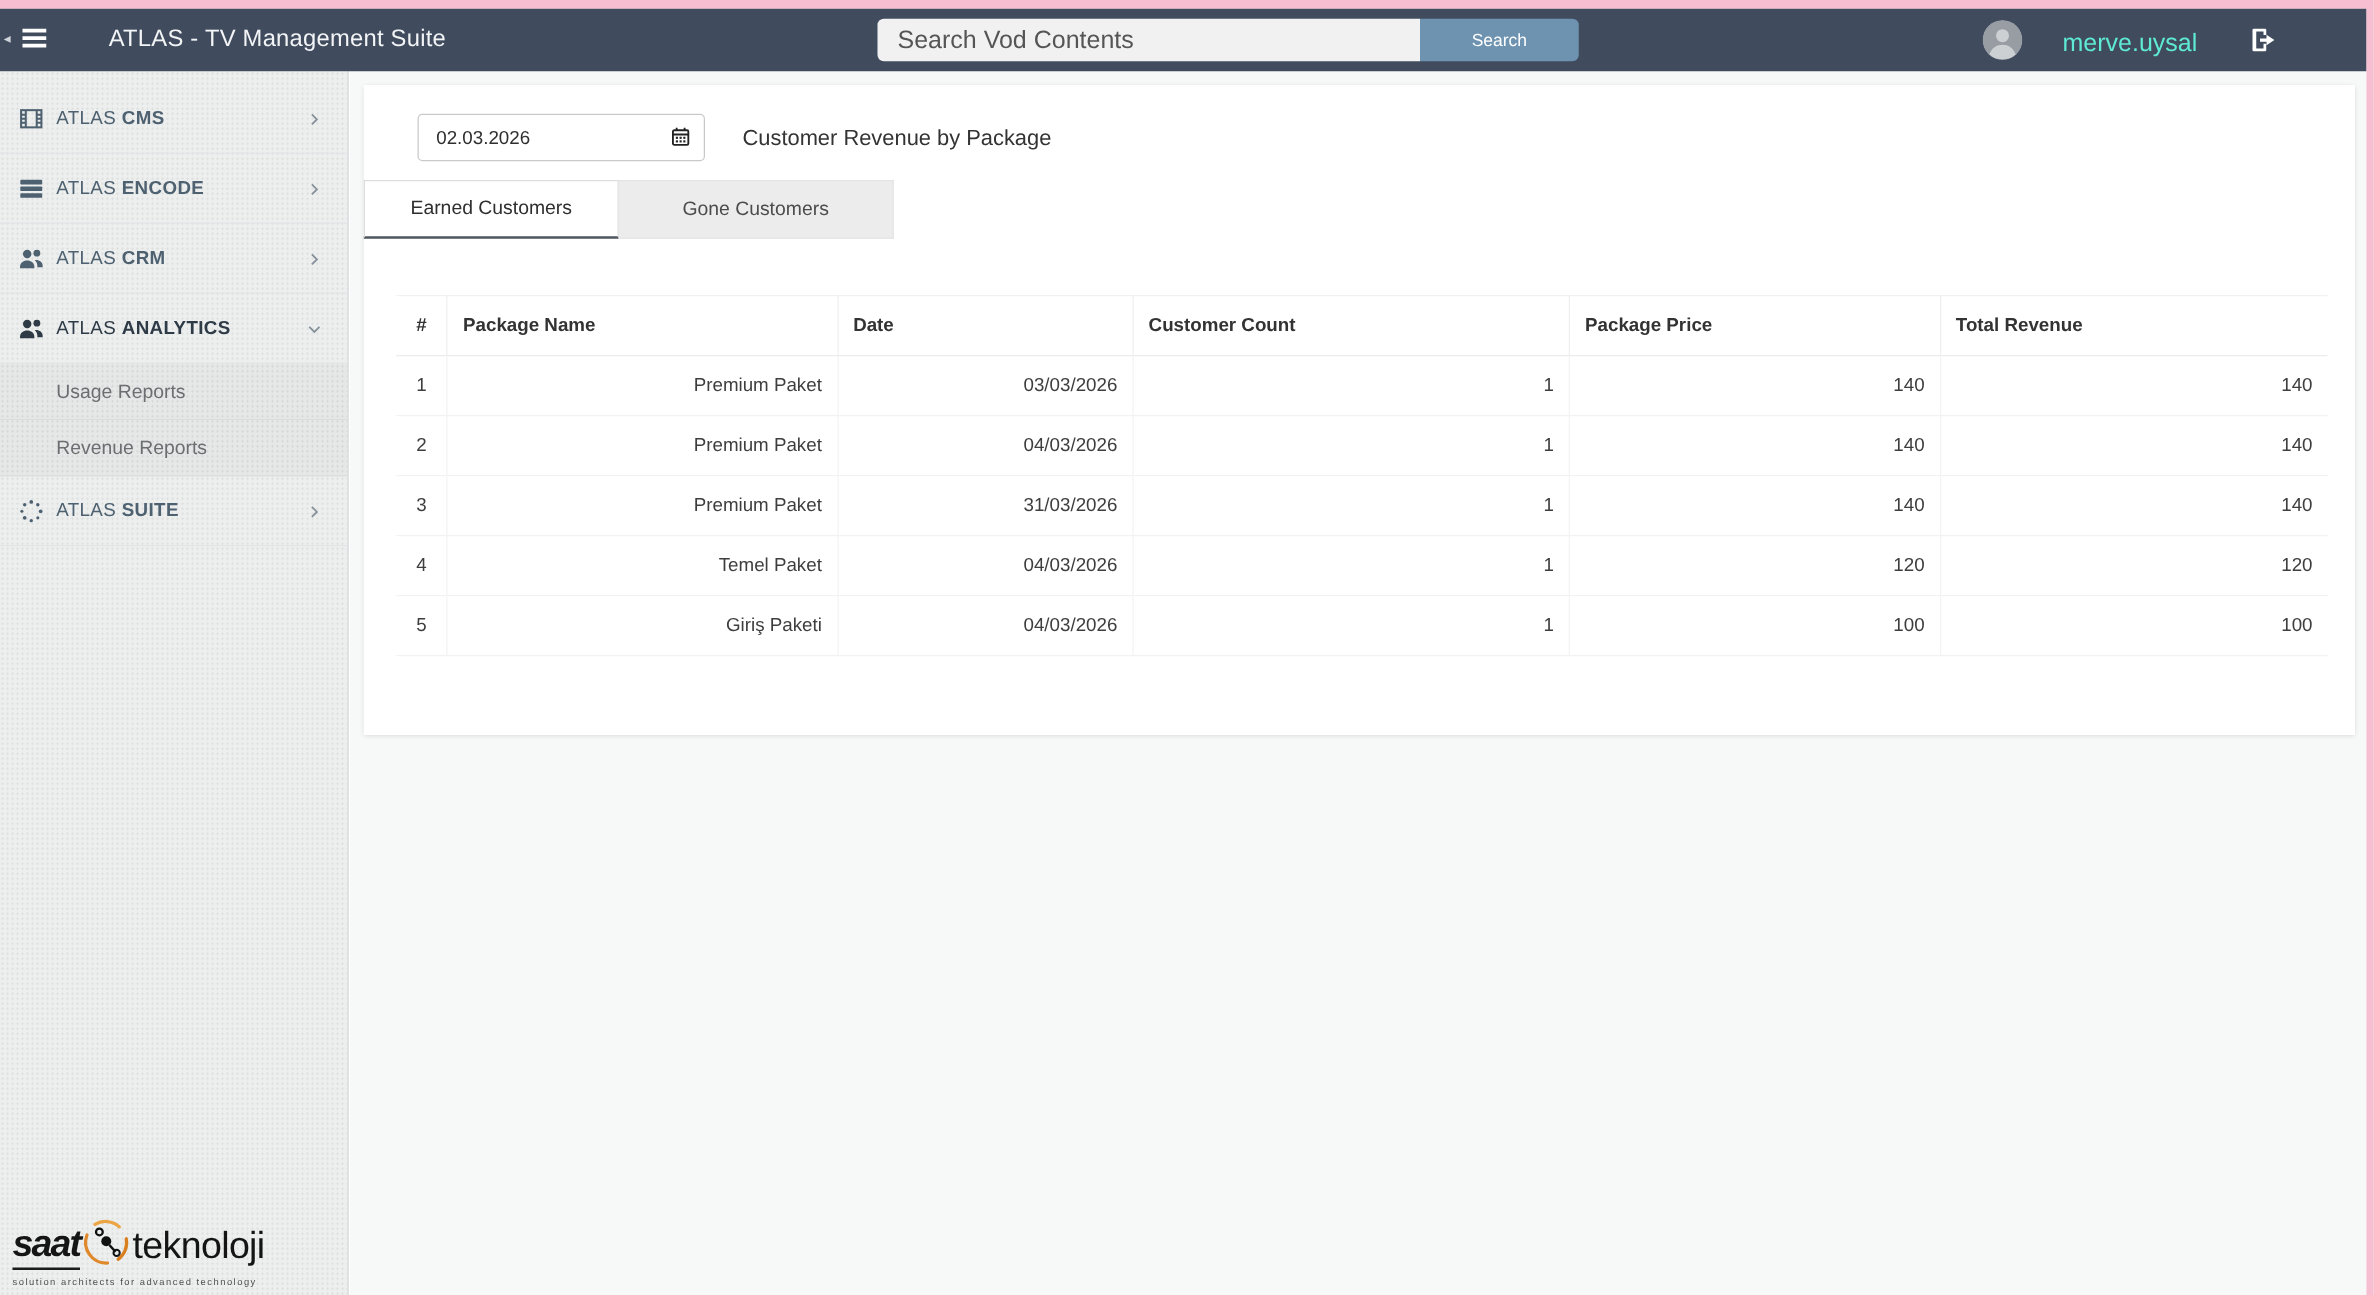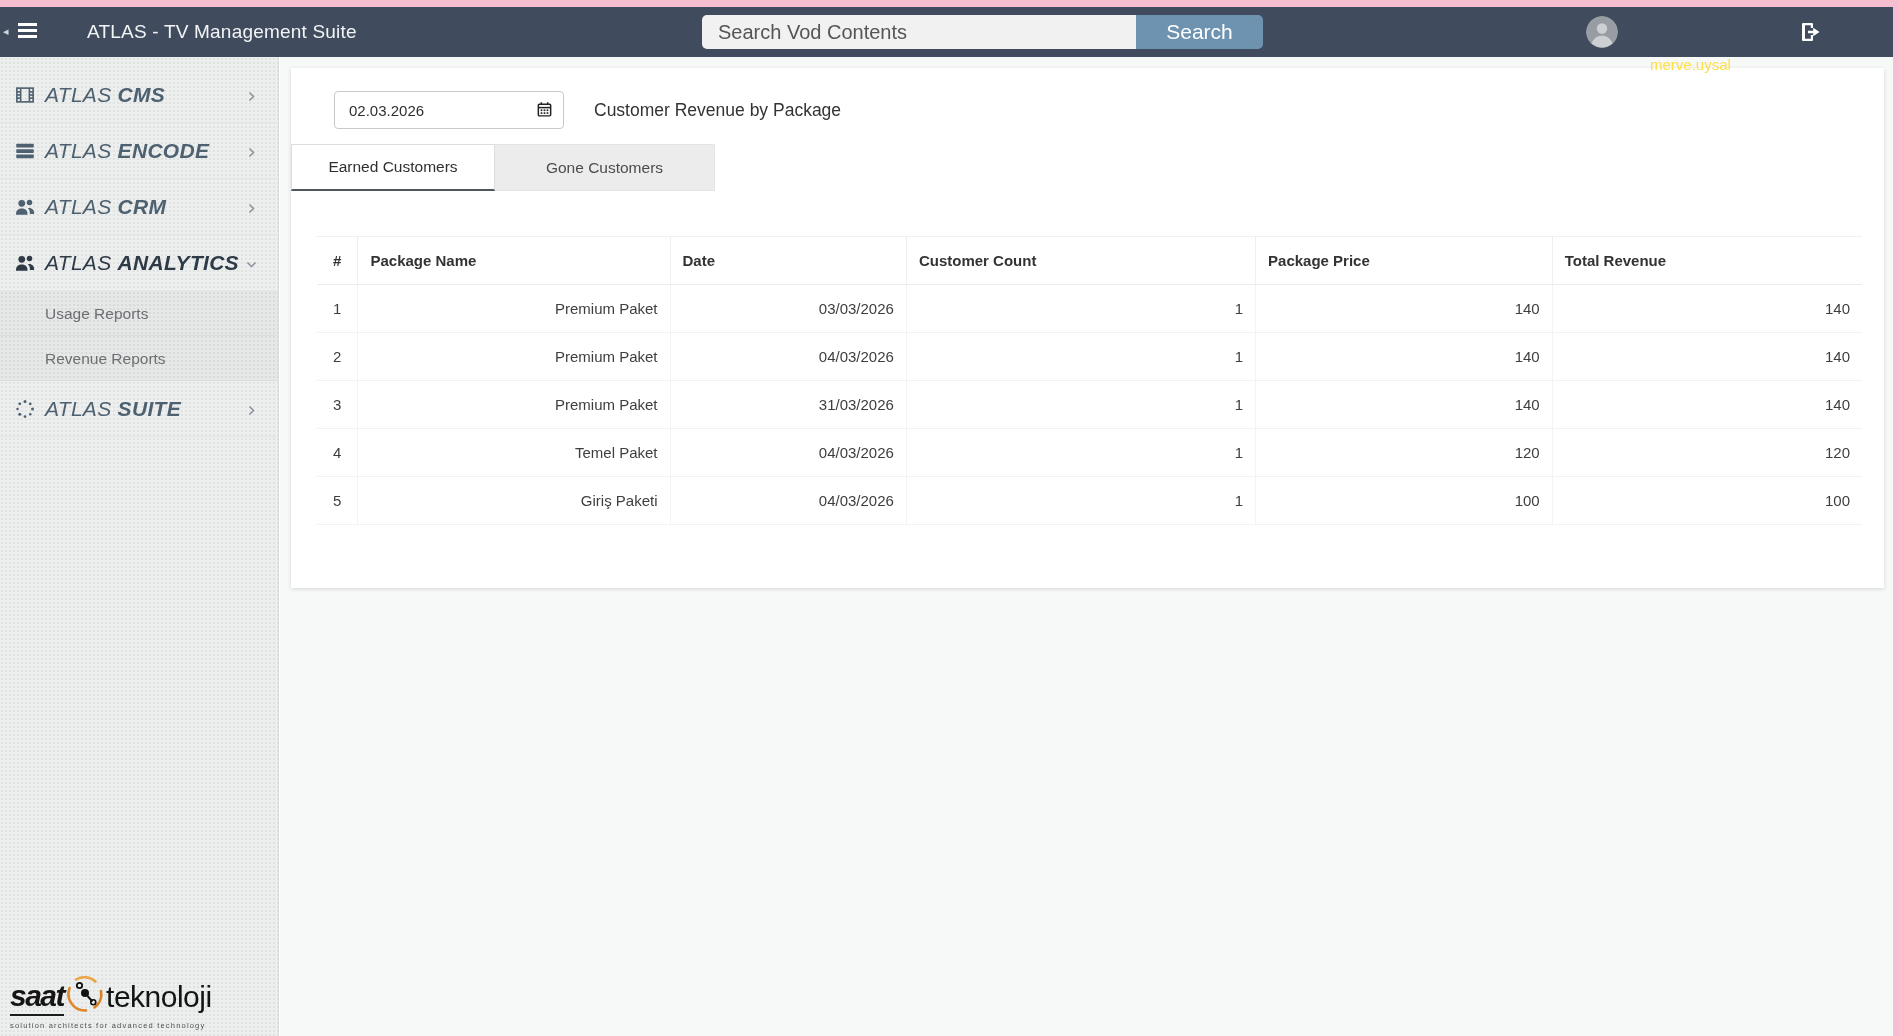--- a/index.html
+++ b/index.html
@@ -12,36 +12,36 @@
   .back-caret { position:absolute; left:3px; top:19px; color:#cfd4da; font-size:11px; line-height:11px; cursor:pointer; }
   .hamburger { position:absolute; left:18px; top:16px; width:19px; height:17px; background:none; border:none; cursor:pointer; }
   .hamburger span { display:block; width:19px; height:3px; background:#fff; margin-bottom:3px; }
   .app-title { position:absolute; left:87px; top:14px; font-size:19px; color:#f2f4f6; letter-spacing:.2px; }
   .searchbar { position:absolute; left:702px; top:8px; height:34px; display:flex; }
   .search-input { width:434px; height:34px; background:#f1f1f1; border:none; outline:none;
     border-radius:5px 0 0 5px; padding:0 16px; font-size:20px; color:#333;
     font-family:"Liberation Sans","DejaVu Sans",sans-serif; }
   .search-input::placeholder { color:#555; opacity:1; }
   .search-btn { width:127px; height:34px; background:#6d93b0; color:#fff; border:none; cursor:pointer;
-    border-radius:0 5px 5px 0; font-size:21px; font-family:"Liberation Sans","DejaVu Sans",sans-serif; }
+    border-radius:0 5px 5px 0; font-size:14px; font-family:"Liberation Sans","DejaVu Sans",sans-serif; }
   .avatar { position:absolute; left:1586px; top:9px; width:32px; height:32px; border-radius:50%; overflow:hidden; cursor:pointer; }
-  .username { position:absolute; left:1650px; top:17px; font-size:15px; color:#fde047;margin-top:32px; }
+  .username { position:absolute; left:1650px; top:17px; font-size:20px; color:#5eead4; }
   .logout { position:absolute; left:1798px; top:13px; width:24px; height:24px; color:#fff; cursor:pointer; }
   .logout svg { width:24px; height:24px; }
 
   
   .sidebar { position:absolute; top:50px; left:0; width:279px; bottom:0;
     background:#edefef; background-image:radial-gradient(circle,#e0e2e2 .8px,transparent .9px);
     background-size:4px 4px; border-right:1px solid #d8dadb; }
   #sidebar-nav { padding-top:10px; }
   .nav-item { position:relative; height:56px; display:flex; align-items:center;
     border-bottom:1px solid #e2e4e5; color:#4e6170; cursor:pointer; }
   .nav-icon { position:absolute; left:15px; top:18px; width:20px; height:20px; }
   .nav-icon svg { width:20px; height:20px; }
-  .nav-label { margin-left:45px; font-size:21px; letter-spacing:.3px;font-style:italic; }
+  .nav-label { margin-left:45px; font-size:15px; letter-spacing:.3px; }
   .nav-label b { font-weight:700; }
   .nav-chevron { position:absolute; right:20px; top:22px; width:13px; height:13px; color:#87919b; }
   .nav-chevron svg { width:13px; height:13px; }
   .nav-item.active { color:#2e3b47; }
   .nav-item.active .nav-icon { color:#2e3b47; }
   .submenu { background:#e6e8e7; background-image:radial-gradient(circle,#d8dad9 .8px,transparent .9px);
     background-size:4px 4px; }
   .sub-item { height:45px; line-height:45px; padding-left:45px; font-size:15.5px; color:#6b6f72;
     border-bottom:1px solid #dcdedd; cursor:pointer; }
 

